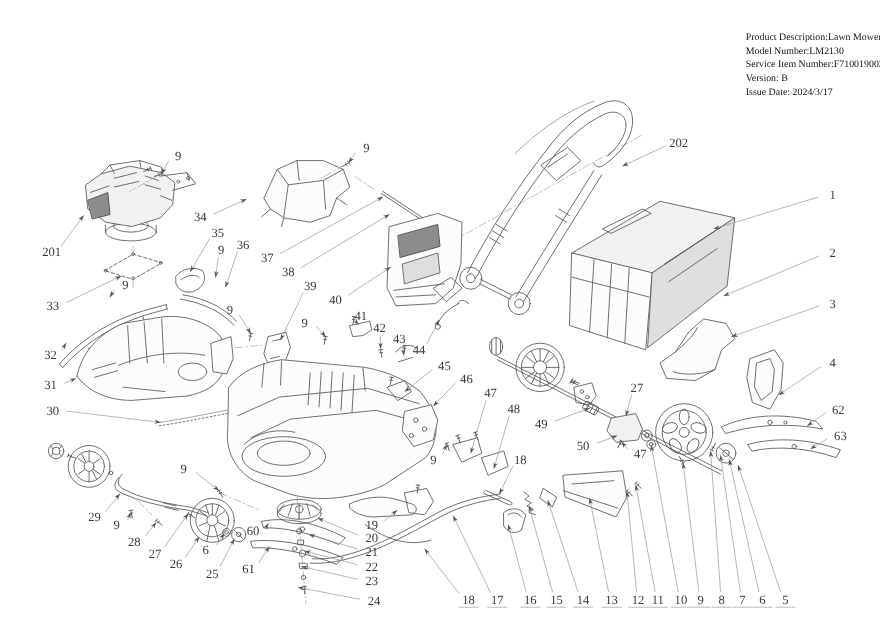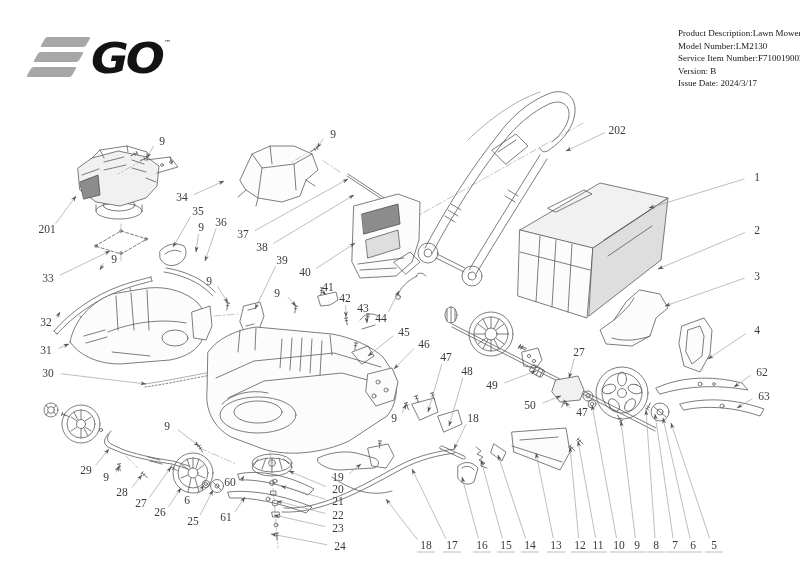--- a/index.html
+++ b/index.html
@@ -31,29 +31,20 @@
   #parts .thin{stroke-width:.5;}
   #callouts text{font-family:"Liberation Serif",serif;font-size:11.5px;fill:#3a3a3a;
       text-anchor:middle;}
   #callouts .leader{stroke:#9a9a9a;stroke-width:.65;fill:none;}
 </style>
 </head>
 <body>
 
 <div class="page">
 
-  <div class="logo">
-    <div class="ebars">
-      <div class="bar b1"></div>
-      <div class="bar b2"></div>
-      <div class="bar b3"></div>
-    </div>
-    <div class="go">GO</div>
-    <div class="tm">™</div>
-  </div>
 
   <div class="pinfo">
     <div>Product Description:Lawn Mower</div>
     <div>Model Number:LM2130</div>
     <div>Service Item Number:F710019003501</div>
     <div>Version: B</div>
     <div>Issue Date:  2024/3/17</div>
   </div>
 
   <svg class="diagram" width="800" height="566" viewBox="0 0 800 566">

